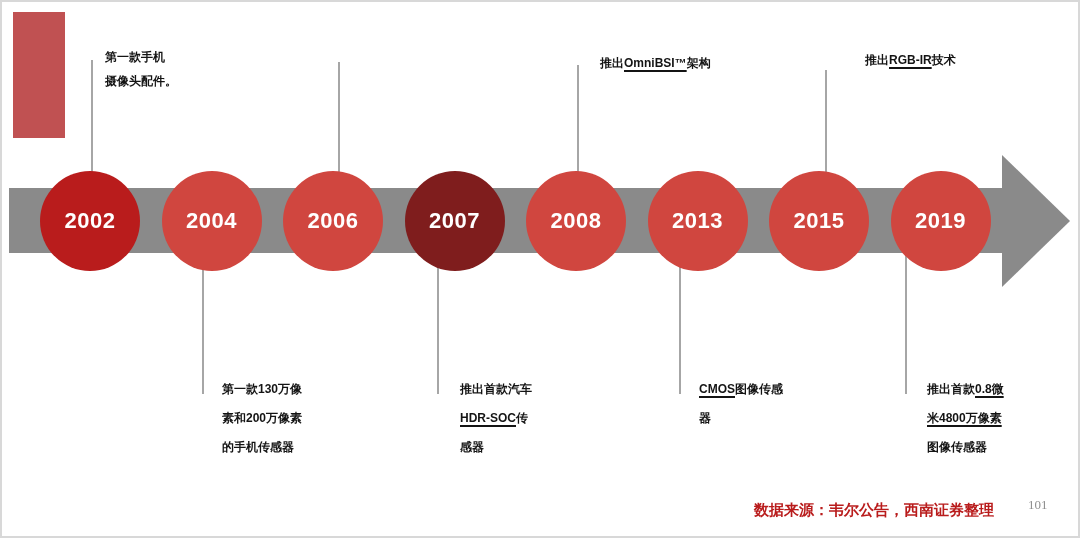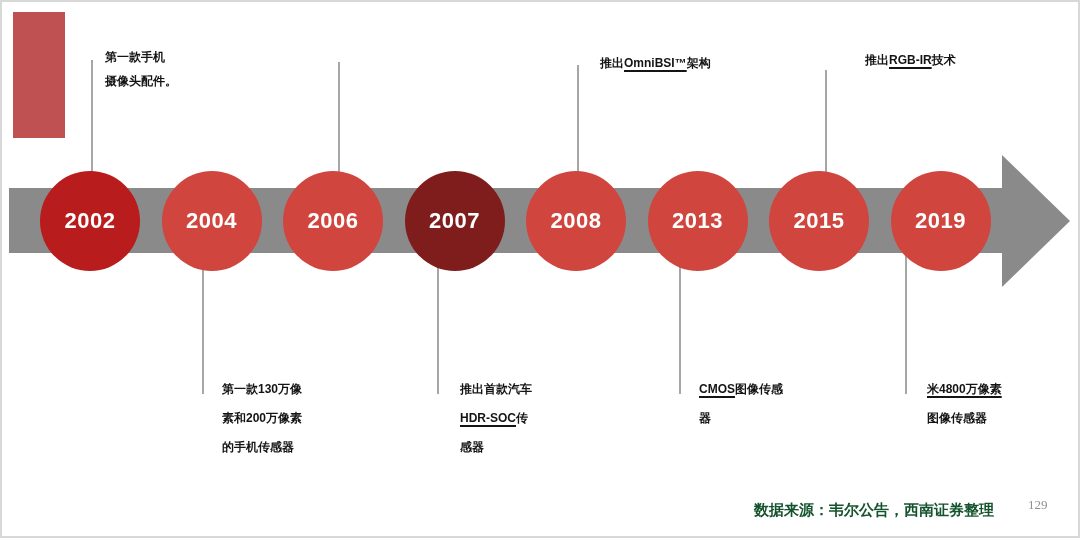--- a/index.html
+++ b/index.html
@@ -123,20 +123,21 @@
         <div class="connector" style="left: 823px; background: rgb(166, 166, 166); top: 68px; height: 151px;"></div>
         <div class="circle" style="left: 767px; top: 169px; background: rgb(208, 70, 63);">2015</div>
         <div class="note above" style="left: 863px; top: 46px;">
           <div class="note-line"><span>推出</span><span class="u">RGB-IR</span><span>技术</span></div>
         </div>
       </div>
       <div>
         <div class="connector" style="left: 903px; background: rgb(166, 166, 166); top: 219px; height: 173px;"></div>
         <div class="circle" style="left: 888.5px; top: 169px; background: rgb(208, 70, 63);">2019</div>
         <div class="note below" style="left: 925px; top: 373px;">
+          <div class="note-line"><span>推出首款</span><span class="u">0.8微</span></div>
           <div class="note-line"><span class="u">米4800万像素</span></div>
           <div class="note-line"><span>图像传感器</span></div>
         </div>
       </div>
     </div>
-  <div class="source" style="color: #14532d;">数据来源：韦尔公告，西南证券整理</div>
-  <div class="page-num">129</div>
+  <div class="source" style="color: #b91c1c;">数据来源：韦尔公告，西南证券整理</div>
+  <div class="page-num">101</div>
 </div>
 
 </body></html>

